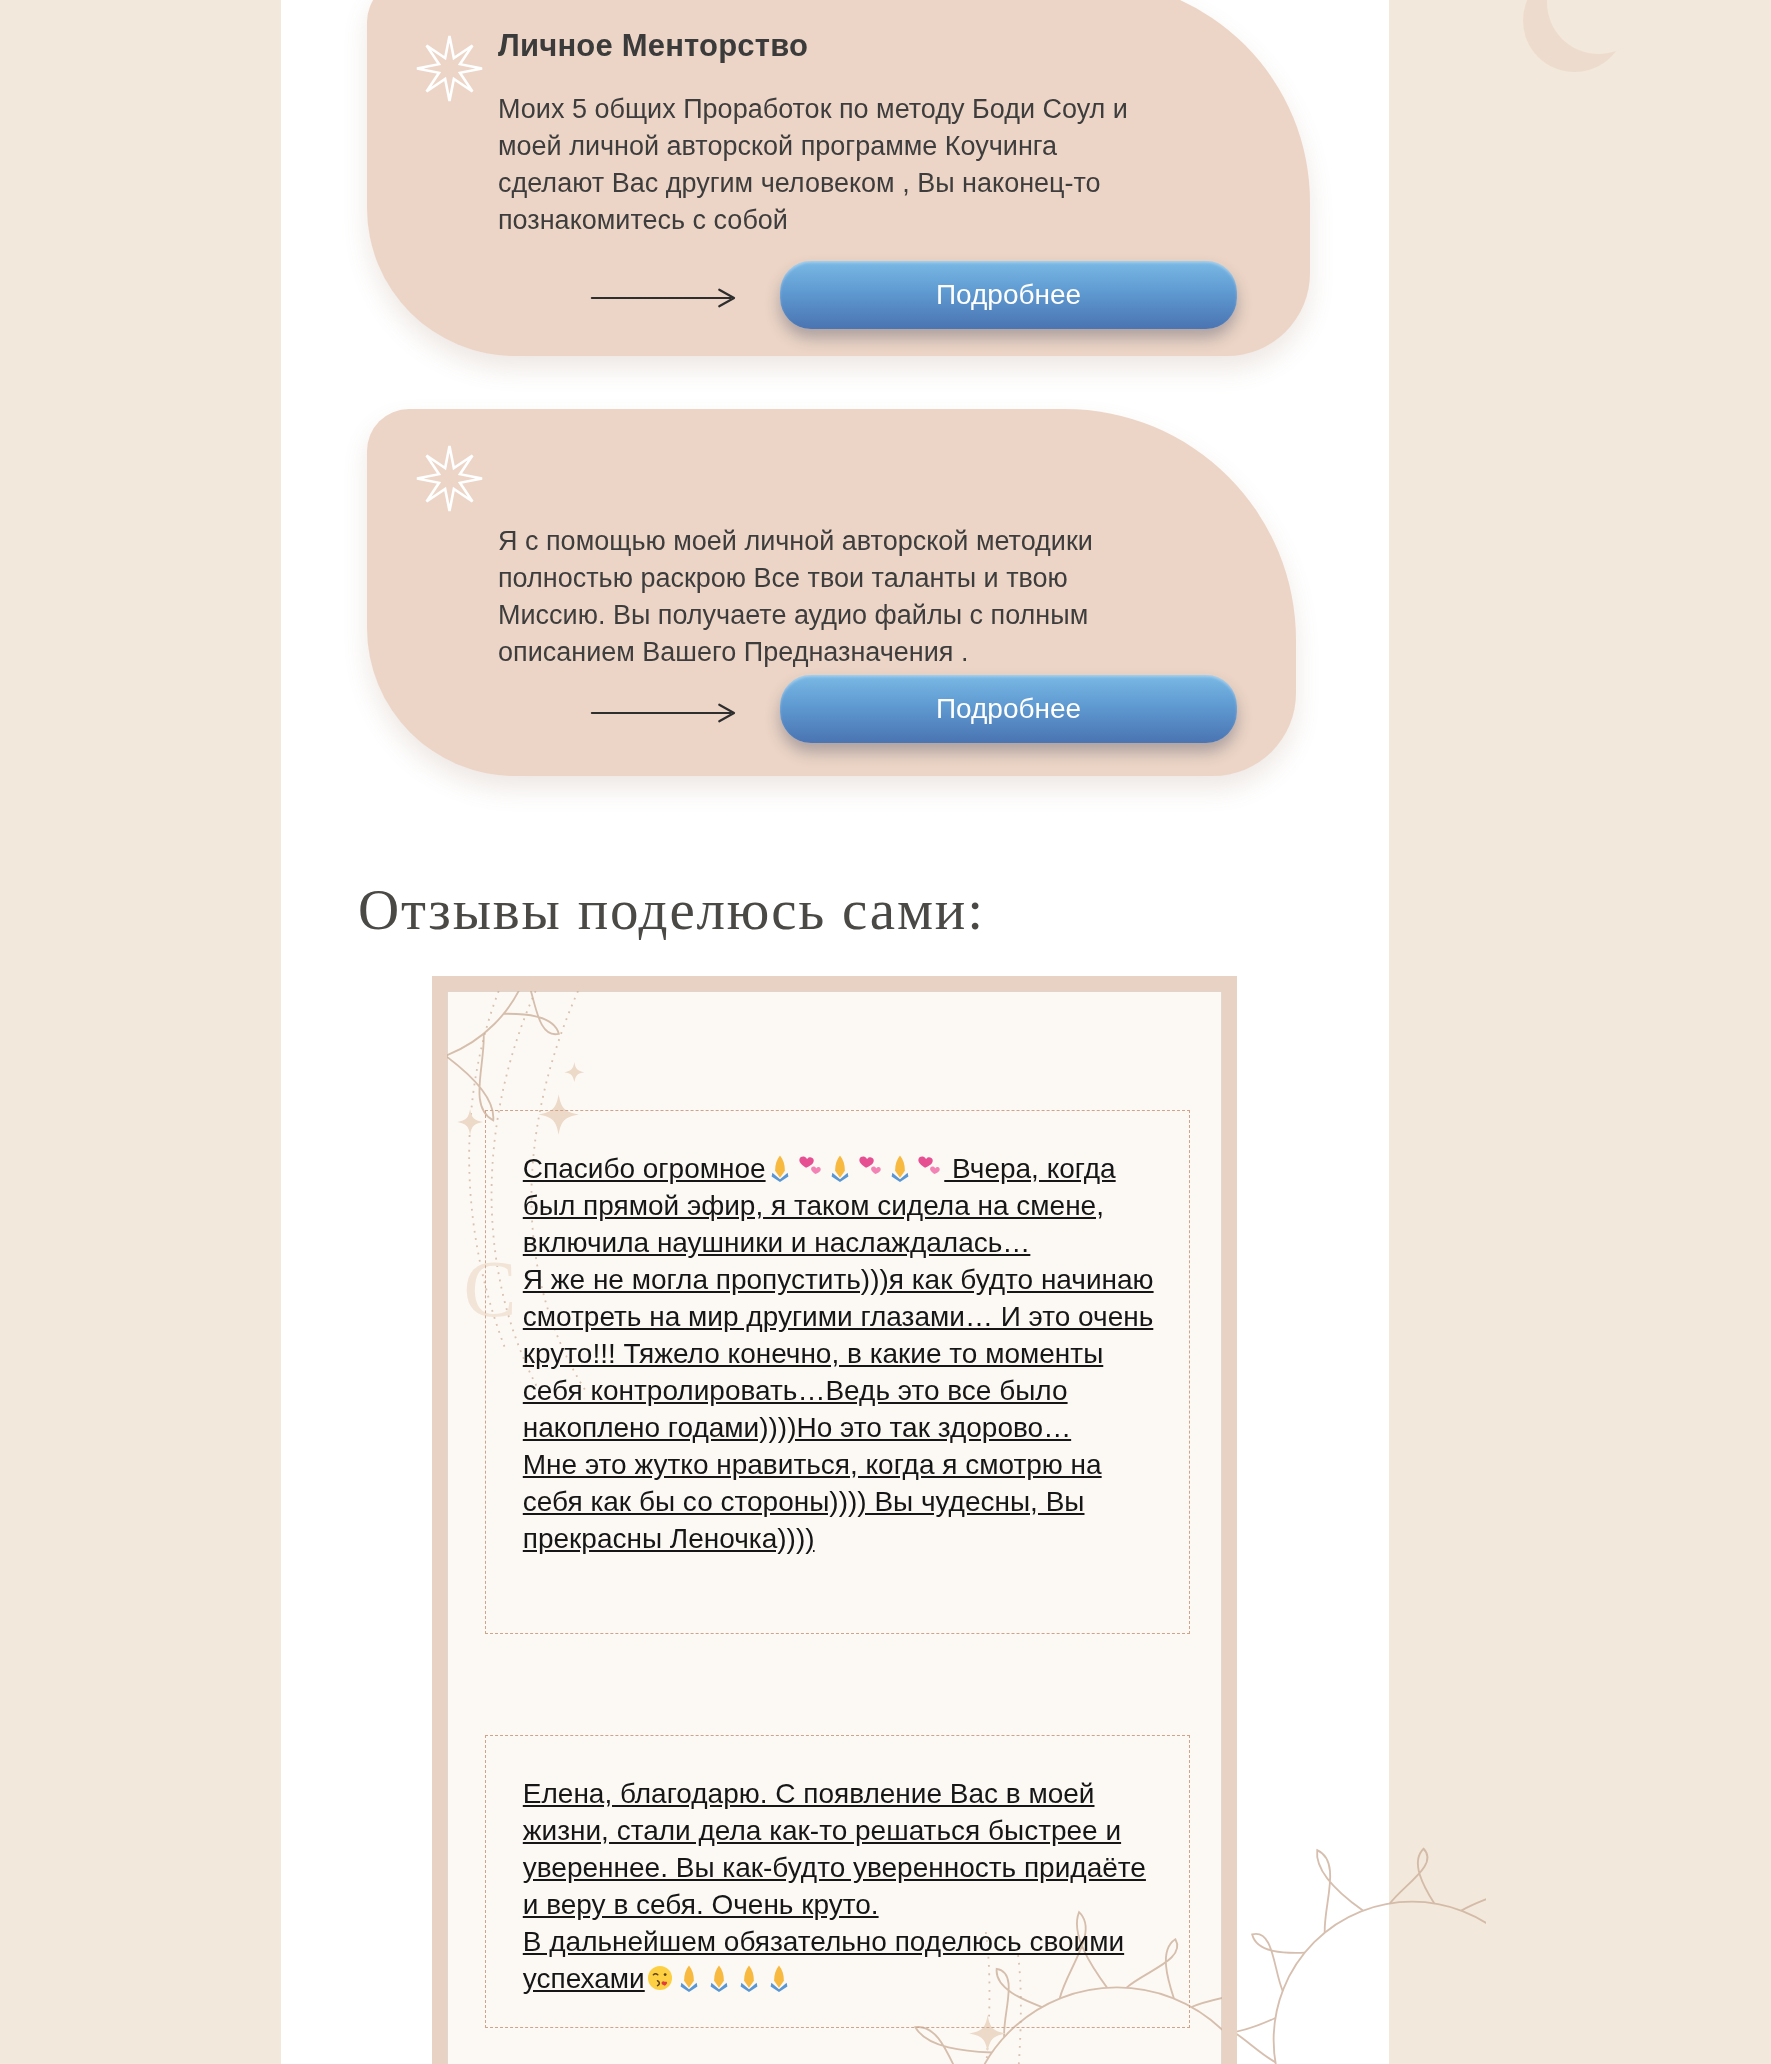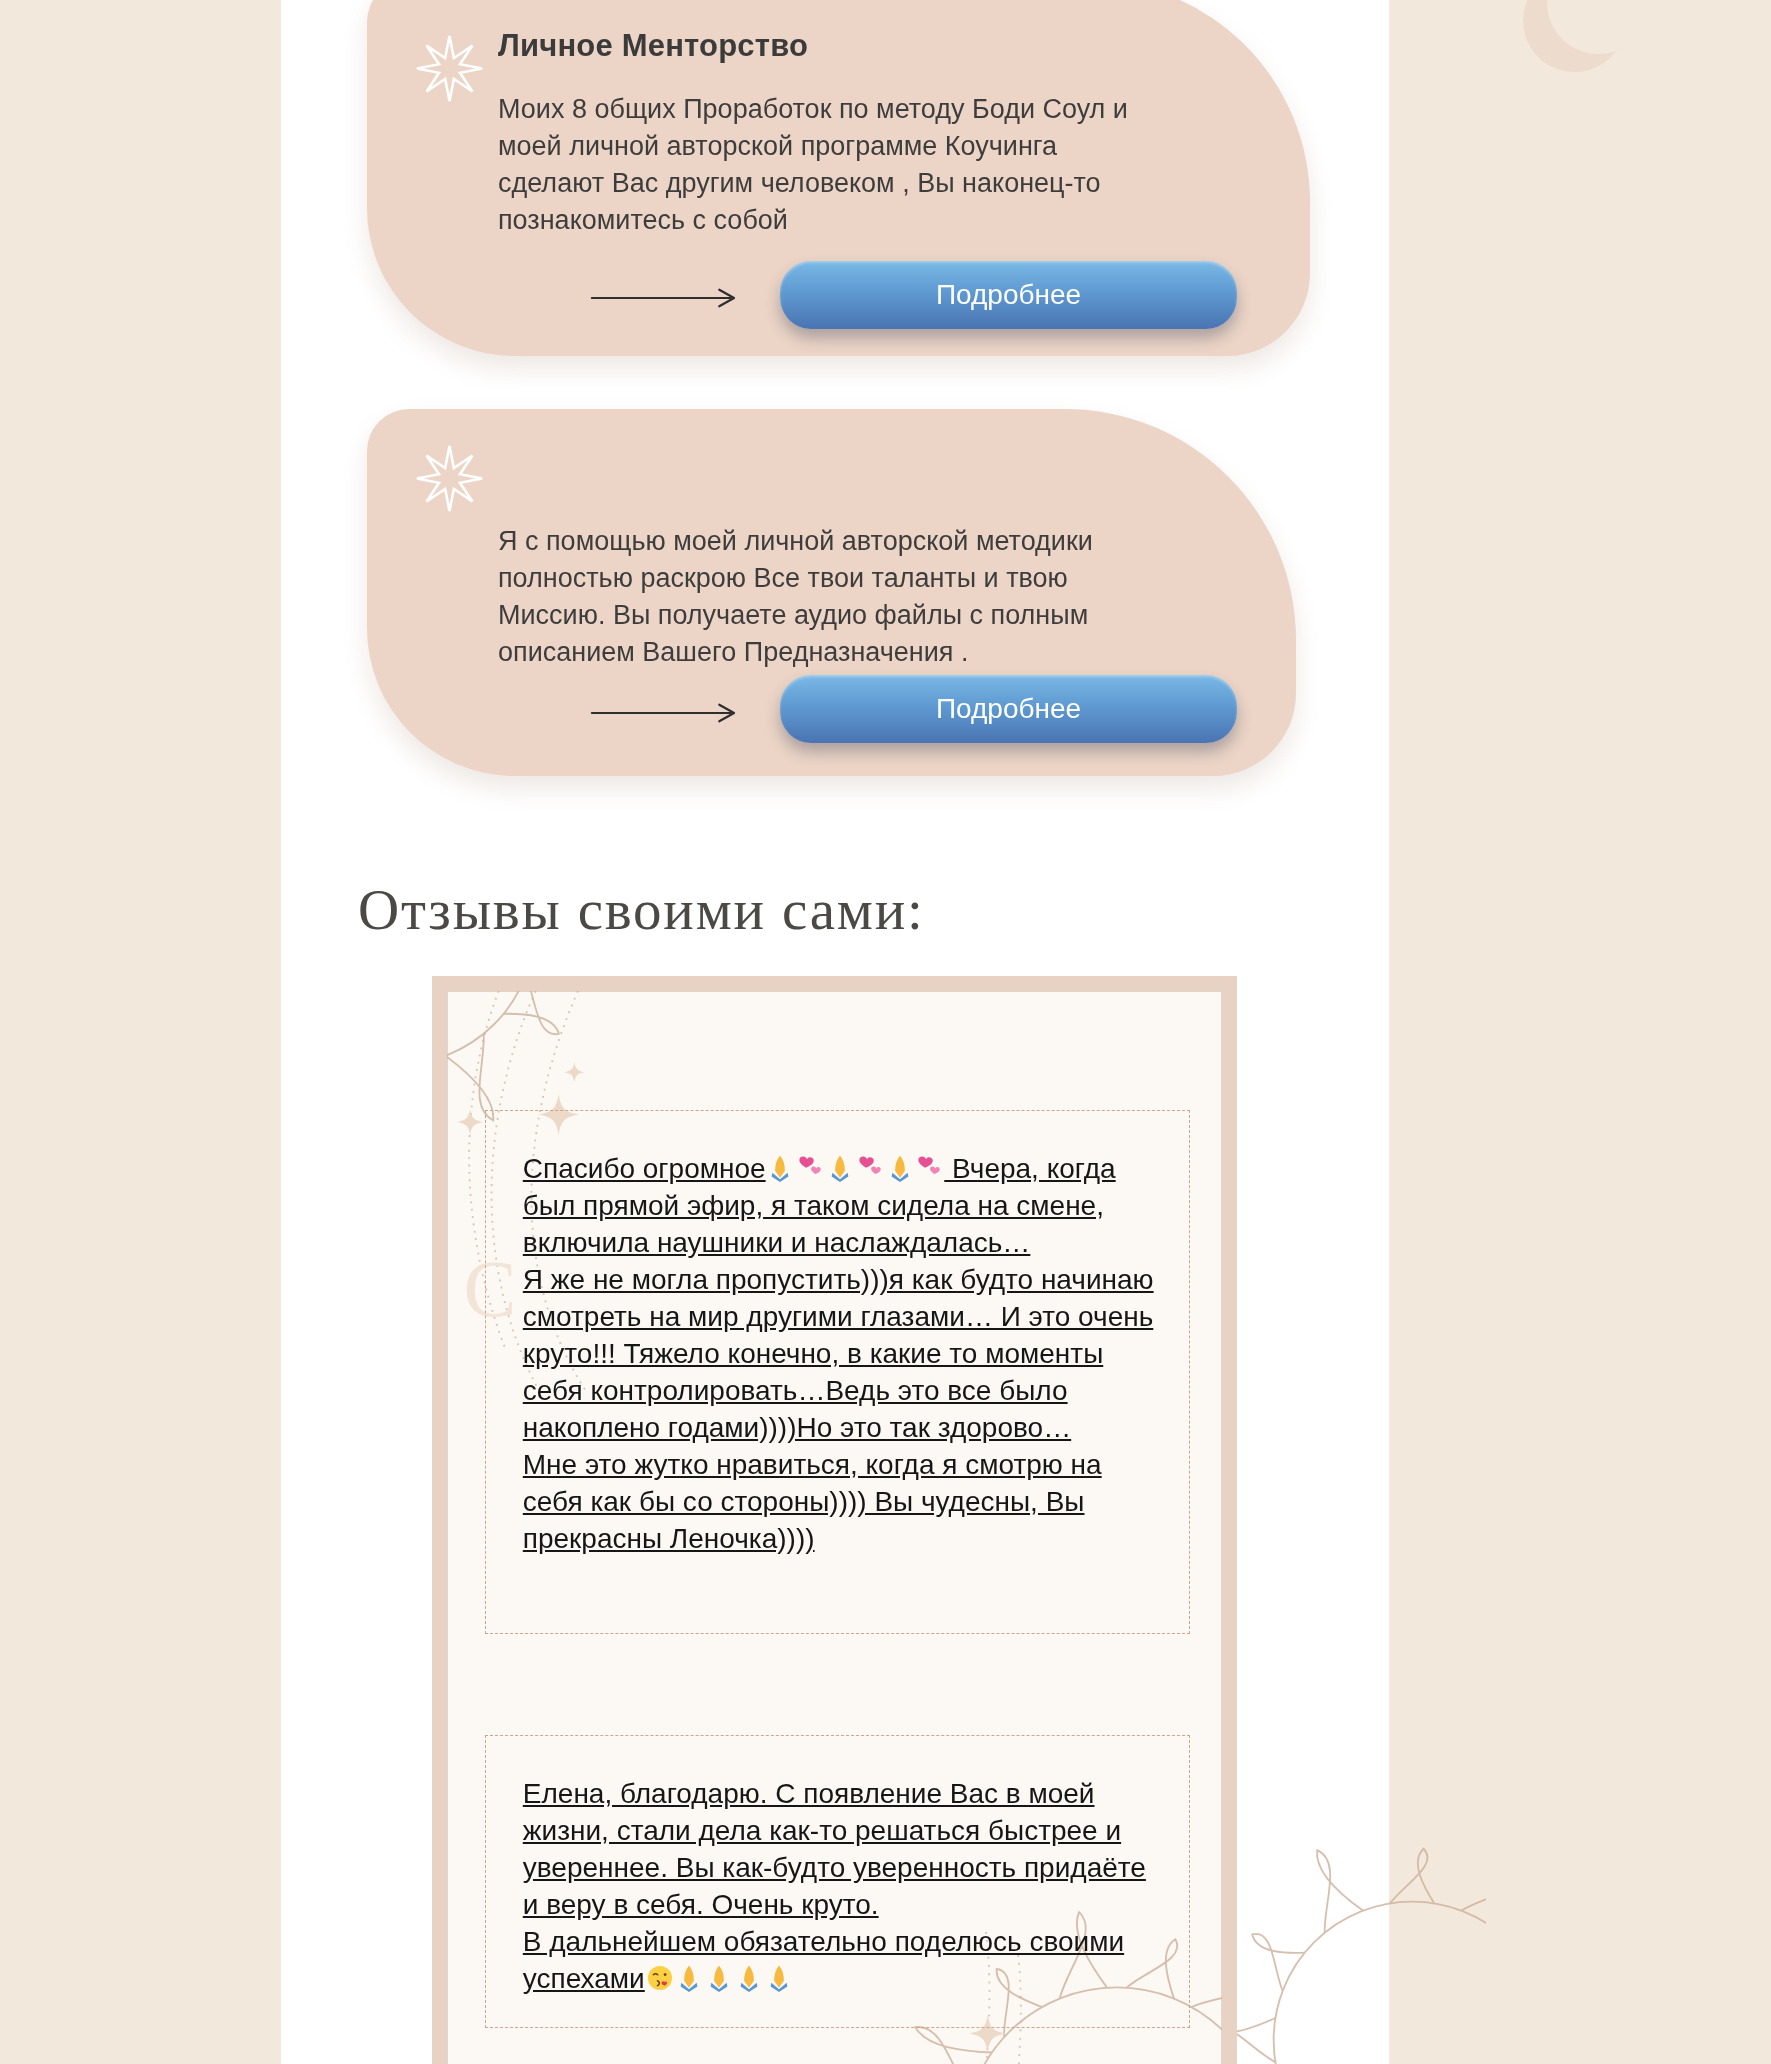--- a/index.html
+++ b/index.html
@@ -56,39 +56,39 @@
   <div class="crescent">
     <div class="c1"></div>
       <div class="c2"></div>
   </div>
 
   <section class="card card1">
     <svg class="star" viewBox="0 0 70 70">
       <polygon points="35,2 39.4,24.4 58.3,11.7 45.6,30.6 68,35 45.6,39.4 58.3,58.3 39.4,45.6 35,68 30.6,45.6 11.7,58.3 24.4,39.4 2,35 24.4,30.6 11.7,11.7 30.6,24.4" fill="none" stroke="#ffffff" stroke-width="2.6"></polygon>
     </svg>
     <h3>Личное Менторство</h3>
-    <p>Моих 8 общих Проработок по методу Боди Соул и моей личной авторской программе Коучинга сделают Вас другим человеком , Вы наконец-то познакомитесь с собой</p>
+    <p>Моих 5 общих Проработок по методу Боди Соул и моей личной авторской программе Коучинга сделают Вас другим человеком , Вы наконец-то познакомитесь с собой</p>
     <svg class="arrow" viewBox="0 0 170 26">
       <path d="M2 13 H152 M140 4 l16 9 -16 9" fill="none" stroke="#2e2e2e" stroke-width="2.4" stroke-linecap="round" stroke-linejoin="round"></path>
     </svg>
     <a class="btn">Подробнее</a>
   </section>
 
   <section class="card card2">
     <svg class="star" viewBox="0 0 70 70">
       <polygon points="35,2 39.4,24.4 58.3,11.7 45.6,30.6 68,35 45.6,39.4 58.3,58.3 39.4,45.6 35,68 30.6,45.6 11.7,58.3 24.4,39.4 2,35 24.4,30.6 11.7,11.7 30.6,24.4" fill="none" stroke="#ffffff" stroke-width="2.6"></polygon>
     </svg>
     <p>Я с помощью моей личной авторской методики полностью раскрою Все твои таланты и твою Миссию. Вы получаете аудио файлы с полным описанием Вашего Предназначения .</p>
     <svg class="arrow" viewBox="0 0 170 26">
       <path d="M2 13 H152 M140 4 l16 9 -16 9" fill="none" stroke="#2e2e2e" stroke-width="2.4" stroke-linecap="round" stroke-linejoin="round"></path>
     </svg>
     <a class="btn">Подробнее</a>
   </section>
 
-  <h2 class="reviews-heading">Отзывы своими сами:</h2>
+  <h2 class="reviews-heading">Отзывы поделюсь сами:</h2>
 
   <svg class="sun-outside" viewBox="0 0 300 287">
       <g stroke="#cdb09c" stroke-width="2" fill="none" opacity="0.8">
         <circle cx="220" cy="260" r="150"></circle>
         <path d="M368.1 236.1 C 396.1 251.1 425.6 290.8 449.6 273.8 C 429.6 258.8 392.1 272.9 368.1 283.9"></path>
         <path d="M360.2 313.3 C 370.2 336.4 369.8 380.5 393.2 374.4 C 388.3 354.2 356.8 353.9 336.3 354.7"></path>
         <path d="M314.7 376.3 C 315.7 408.0 296.1 453.4 322.8 465.7 C 325.8 440.9 294.9 415.5 273.3 400.2"></path>
         <path d="M243.9 408.1 C 228.9 428.2 190.6 449.9 207.6 467.2 C 222.6 452.8 207.1 425.4 196.1 408.1"></path>
         <path d="M166.7 400.2 C 139.7 416.9 90.5 422.6 93.3 451.9 C 116.3 442.1 122.8 402.6 125.3 376.3"></path>
         <path d="M103.7 354.7 C 78.7 351.8 40.8 329.5 34.3 352.8 C 54.3 358.6 70.3 331.5 79.8 313.3"></path>

